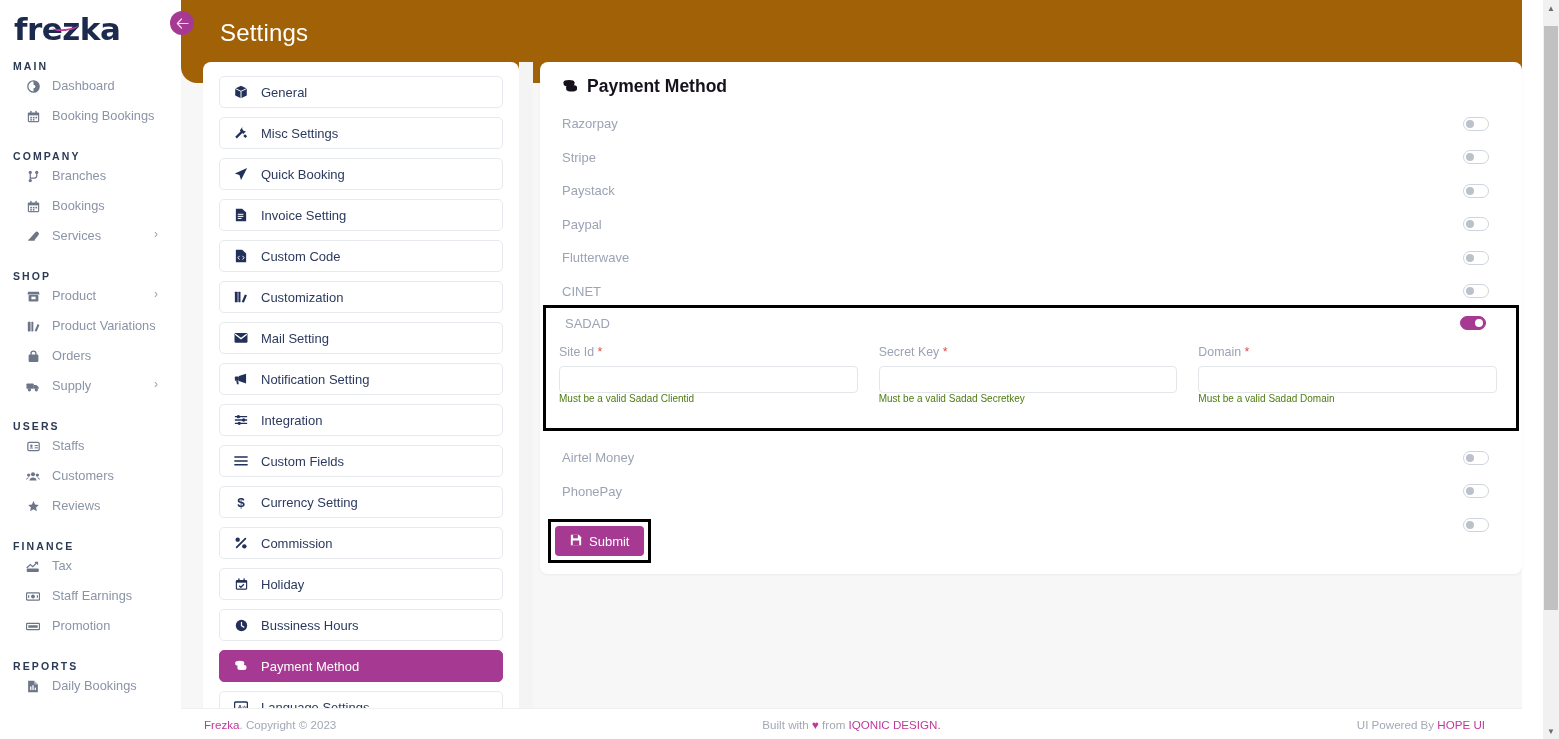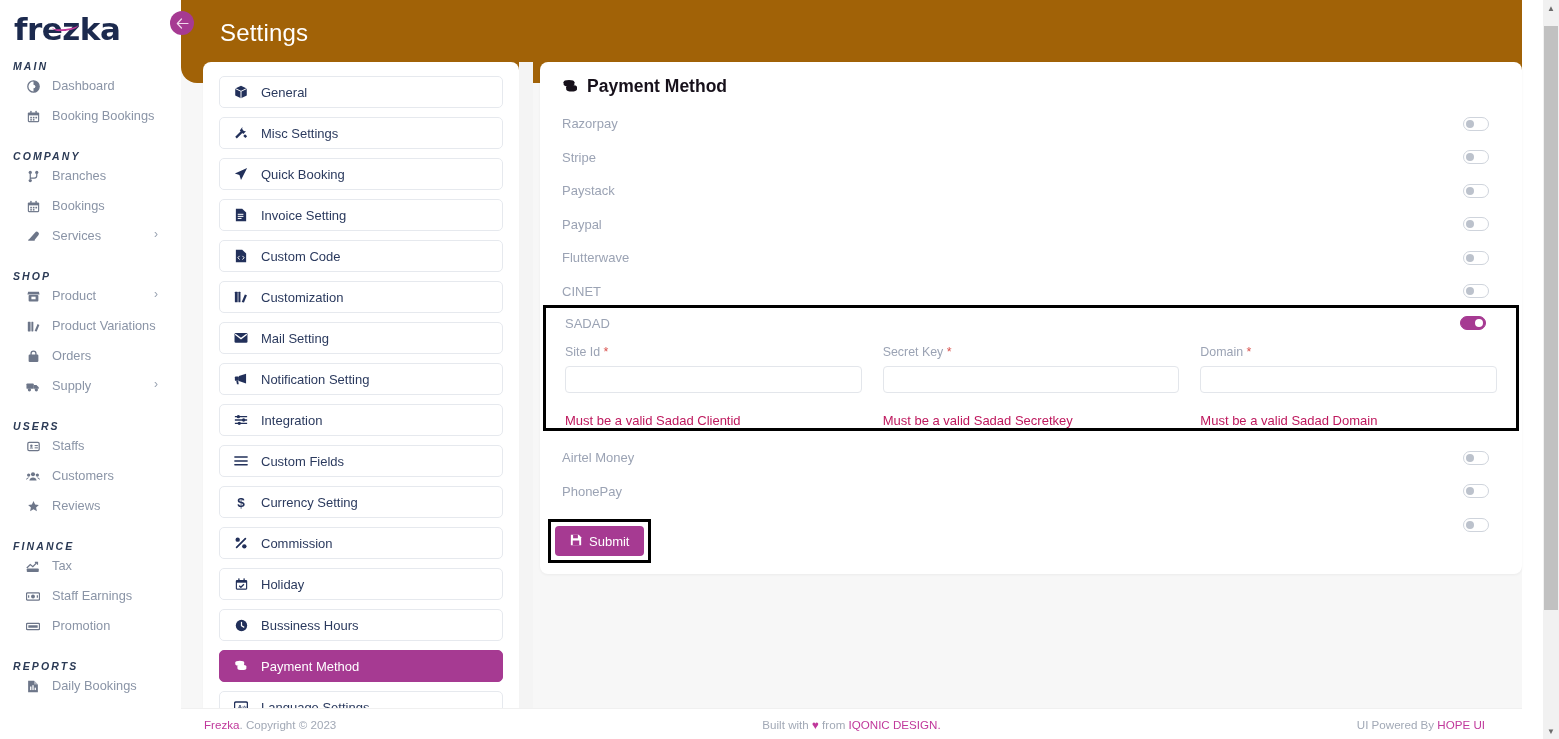--- a/index.html
+++ b/index.html
@@ -22,21 +22,21 @@
     letter-spacing:-0.5px; line-height:38px; position:relative; display:inline-block;
     font-family:"DejaVu Sans", sans-serif;
   }
   .brand-swish {
     position:absolute; left:52px; top:22px; width:26px; height:9px;
     border-bottom: 2px solid #c0389b; border-radius: 0 0 50% 50%;
     transform: rotate(-6deg);
   }
   .nav-section {
     font-size: 10.5px; font-weight: 700; color:#2b3a55;
-    letter-spacing: 2.1px; padding: 12px 0 6px 13px; text-transform: uppercase; font-style: italic;
+    letter-spacing: 2.1px; padding: 12px 0 6px 13px; text-transform: uppercase;
   }
   .nav-item {
     display:flex; align-items:flex-start; height: 30px; padding-left: 24px;
     color:#8a94a6; font-size: 12.8px; cursor:pointer; position:relative;
   }
   .nav-item .ni-icon {
     width:18px; height:16px; display:flex; align-items:center; justify-content:center;
     margin-right: 10px; color:#6d7689; flex:0 0 18px;
   }
   .nav-item .ni-icon svg { display:block; }
@@ -134,34 +134,34 @@
   .sadad-head .method-name { color:#9ba3b4; font-size:13px; }
   .sadad-toggle {
     position:absolute; right: 30px; top: 50%; transform:translateY(-50%);
     width: 26px; height: 14px; border-radius:9px; background:#a63a92; border:1px solid #a63a92;
     cursor:pointer;
   }
   .sadad-toggle .knob {
     position:absolute; right:2px; top:2px; width:8px;height:8px;border-radius:50%;background:#fff;
   }
   .fields-row {
-    display:flex; gap: 21px; padding: 7px 19px 0 19px;
+    display:flex; gap: 21px; padding: 7px 19px 0 13px;
   }
   .field { flex: 1 1 0; min-width:0; }
   .field-label {
     font-size: 12.4px; color:#9ba3b4; margin-bottom: 7px;
   }
   .field-label .req { color:#d9534f; }
   .field-input {
     width: 100%; height: 27px; border: 1px solid #e3e6eb; border-radius: 4px;
     background:#ffffff; outline:none; padding: 0 9px;
     font-size: 12.5px; color:#2b3a5e; font-family:"Liberation Sans", sans-serif;
   }
   .field-error {
-    margin-top: 20px; font-size: 13px; color:#be185d;
+    margin-top: 0; font-size: 10px; color:#4d7c0f;
   }
 
   
   .submit-wrap {
     position:absolute; left: 8px; top: 457px;
     border: 3px solid #000000; background:#ffffff; padding: 4px;
   }
   .submit-btn {
     display:flex; align-items:center; gap: 7px;
     height: 30px; padding: 0 15px; border:none; border-radius: 4px;

